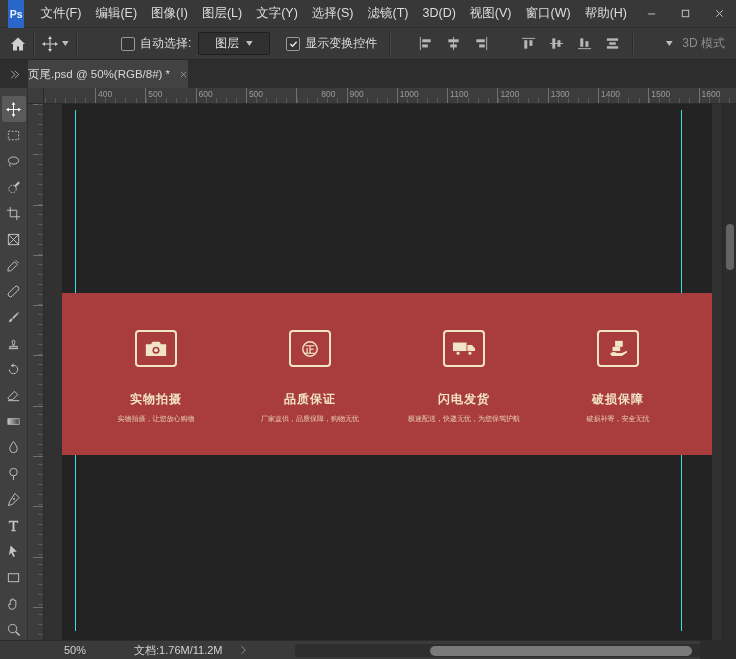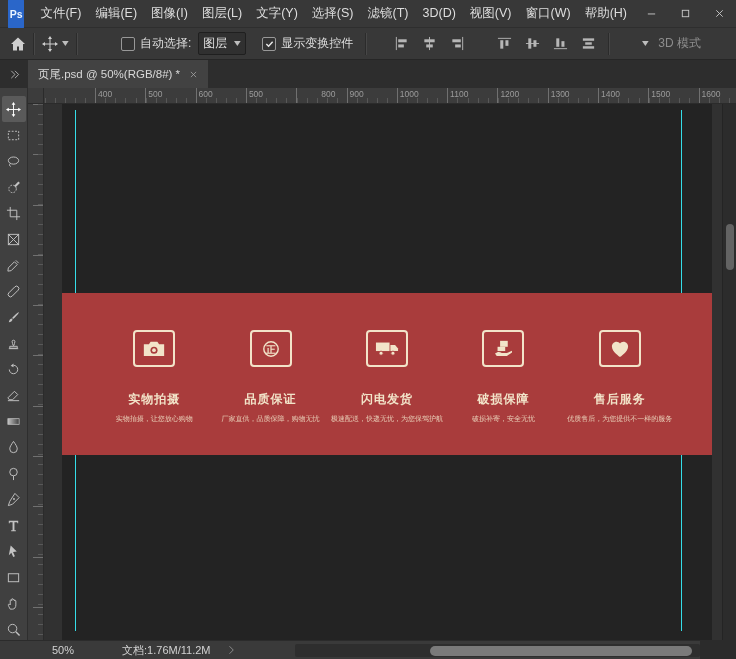--- a/index.html
+++ b/index.html
@@ -23,31 +23,31 @@
   .optionsbar{position:absolute;top:28px;left:0;right:0;height:32px;display:flex;align-items:center;
               background:#383838;border-bottom:1px solid #262626;font-size:12px;box-sizing:border-box;}
   .oicon{width:16px;height:16px;color:#cfcfcf;display:inline-flex;flex:none;}
   .oicon svg{width:100%;height:100%;}
   .vdiv{width:1px;height:22px;background:#2b2b2b;border-right:1px solid #474747;margin:0 7px;flex:none;}
   .checkbox{width:12px;height:12px;border:1px solid #989898;border-radius:2px;margin-right:5px;
             display:inline-flex;align-items:center;justify-content:center;color:#e8e8e8;flex:none;background:#333;}
   .checkbox svg{width:9px;height:9px;}
   .opt-label{color:#dcdcdc;white-space:nowrap;text-align:right;}
   .dropdown{display:inline-flex;align-items:center;gap:7px;background:#303030;border:1px solid #1f1f1f;
-            border-radius:2px;padding:2px 4px;margin-left:7px;color:#e0e0e0;white-space:nowrap;}
+            border-radius:2px;padding:2px 16px;margin-left:7px;color:#e0e0e0;white-space:nowrap;}
   .caret{width:7px;height:5px;color:#bdbdbd;display:inline-flex;}
   .align-group{display:flex;gap:13px;flex:none;}
   .align-group .oicon{width:15px;height:15px;color:#b6b6b6;}
   .mode3d{color:#8d8d8d;margin-left:9px;white-space:nowrap;}
 
   
   .tabbar{position:absolute;top:60px;left:0;right:0;height:28px;background:#2d2d2d;display:flex;align-items:stretch;}
   .collapse{width:28px;display:flex;justify-content:center;align-items:center;color:#b5b5b5;}
   .collapse svg{width:11px;height:11px;}
-  .tab{display:flex;align-items:center;background:#424242;padding:0 10px;font-size:11.5px;color:#d8d8d8;gap:9px;}
+  .tab{display:flex;align-items:center;background:#424242;padding:0 0;font-size:11.5px;color:#d8d8d8;gap:9px;}
   .tab-close{color:#a8a8a8;width:9px;height:9px;display:inline-flex;}
   .tab-close svg{width:9px;height:9px;}
 
   
   .toolbar{position:absolute;top:88px;left:0;width:28px;bottom:19px;background:#404040;
            border-right:1px solid #2e2e2e;box-sizing:border-box;display:flex;flex-direction:column;
            align-items:center;padding-top:8px;overflow:hidden;}
   .tool{width:24px;height:26px;flex:none;display:flex;align-items:center;justify-content:center;
         color:#c3c3c3;border-radius:2px;}
   .tool svg{width:15px;height:15px;}
@@ -78,21 +78,21 @@
   .svc-box{width:38px;height:33px;margin:0 auto;border:2px solid currentColor;border-radius:4px;
            display:flex;align-items:center;justify-content:center;}
   .svc-title{margin-top:24px;font-size:12px;font-weight:bold;letter-spacing:1px;white-space:nowrap;font-family:Liberation Mono, monospace;}
   .svc-sub{margin-top:6px;font-size:7px;opacity:.85;white-space:nowrap;}
 
   .vscroll{position:absolute;top:0;right:0;width:14px;bottom:0;background:#2c2c2c;border-left:1px solid #242424;box-sizing:border-box;}
   .vthumb{position:absolute;top:120px;left:3px;width:8px;height:46px;background:#636363;border-radius:4px;}
 
   
   .statusbar{position:absolute;left:0;right:0;bottom:0;height:19px;background:#3a3a3a;border-top:1px solid #2b2b2b;
-             box-sizing:border-box;display:flex;align-items:center;font-size:11px;color:#d2d2d2;}
+             box-sizing:border-box;display:flex;align-items:center;font-size:11px;color:#d2d2d2;padding-left:12px;}
   .zoom-text{margin-left:52px;white-space:nowrap;}
   .doc-info{margin-left:48px;white-space:nowrap;}
   .status-chev{margin-left:18px;color:#a5a5a5;width:6px;height:10px;display:inline-flex;}
   .status-chev svg{width:6px;height:10px;}
   .hscroll{position:absolute;left:295px;right:36px;top:3px;height:13px;background:#2e2e2e;border-radius:2px;}
   .hthumb{position:absolute;left:135px;top:1.5px;width:262px;height:10px;background:#7a7a7a;border-radius:5px;}
   .status-corner{position:absolute;right:0;top:0;bottom:0;width:36px;background:#2b2b2b;}
 </style>
 </head>
 <body>
@@ -431,29 +431,20 @@
             <div class="svc-box">
               <svg viewBox="0 0 24 20" width="21" height="17">
                 <rect x="8" y="1" width="9" height="7" fill="currentColor"></rect>
                 <rect x="5" y="8" width="9" height="5" fill="currentColor"></rect>
                 <path d="M2 16c3-2.5 5-2.5 8-.8h6l6-2.5v2l-6 4H4z" fill="currentColor"></path>
               </svg>
             </div>
             <div class="svc-title">破损保障</div>
             <div class="svc-sub">破损补寄，安全无忧</div>
           </div>
-          <div class="svc">
-            <div class="svc-box">
-              <svg viewBox="0 0 22 20" width="20" height="18">
-                <path d="M11 19S2 13.2 2 7.3C2 4.4 4.3 2 7.2 2c1.6 0 3 .8 3.8 2 .8-1.2 2.2-2 3.8-2C17.7 2 20 4.4 20 7.3 20 13.2 11 19 11 19z" fill="currentColor"></path>
-              </svg>
-            </div>
-            <div class="svc-title">售后服务</div>
-            <div class="svc-sub">优质售后，为您提供不一样的服务</div>
-          </div>
         </div>
     </div>
     <div class="vscroll">
       <div class="vthumb"></div>
     </div>
   </div>
 
   <div class="statusbar">
     <span class="zoom-text">50%</span>
     <span class="doc-info">文档:1.76M/11.2M</span>

